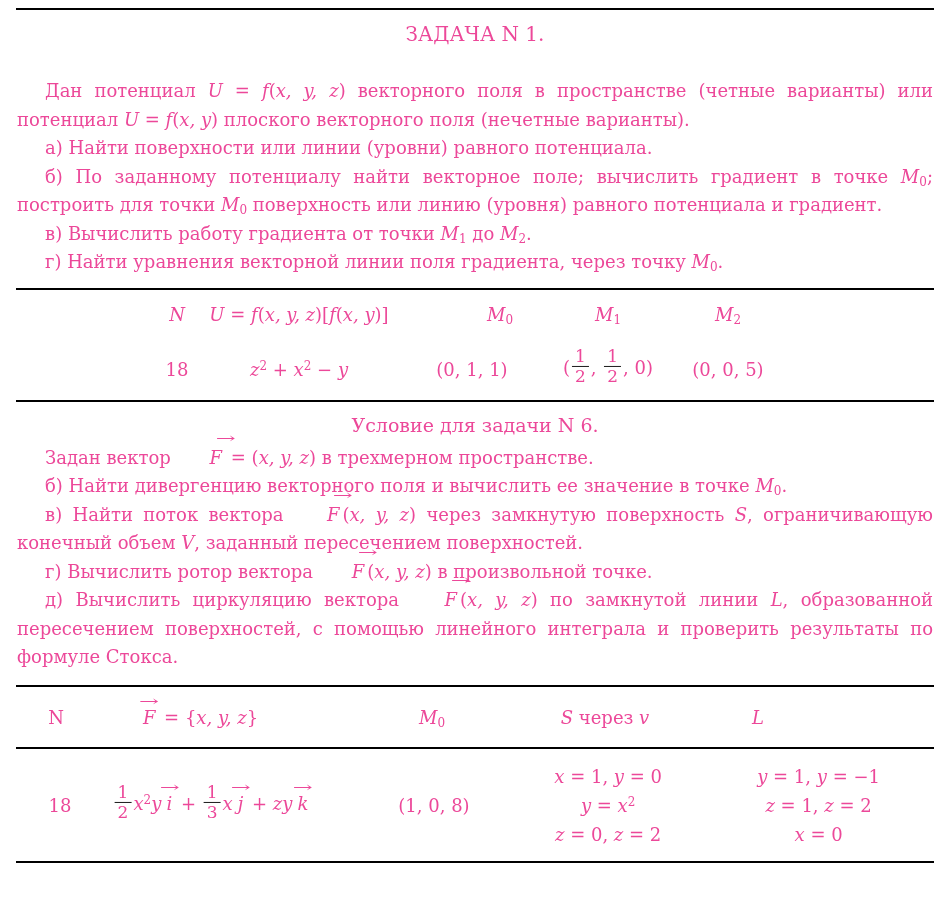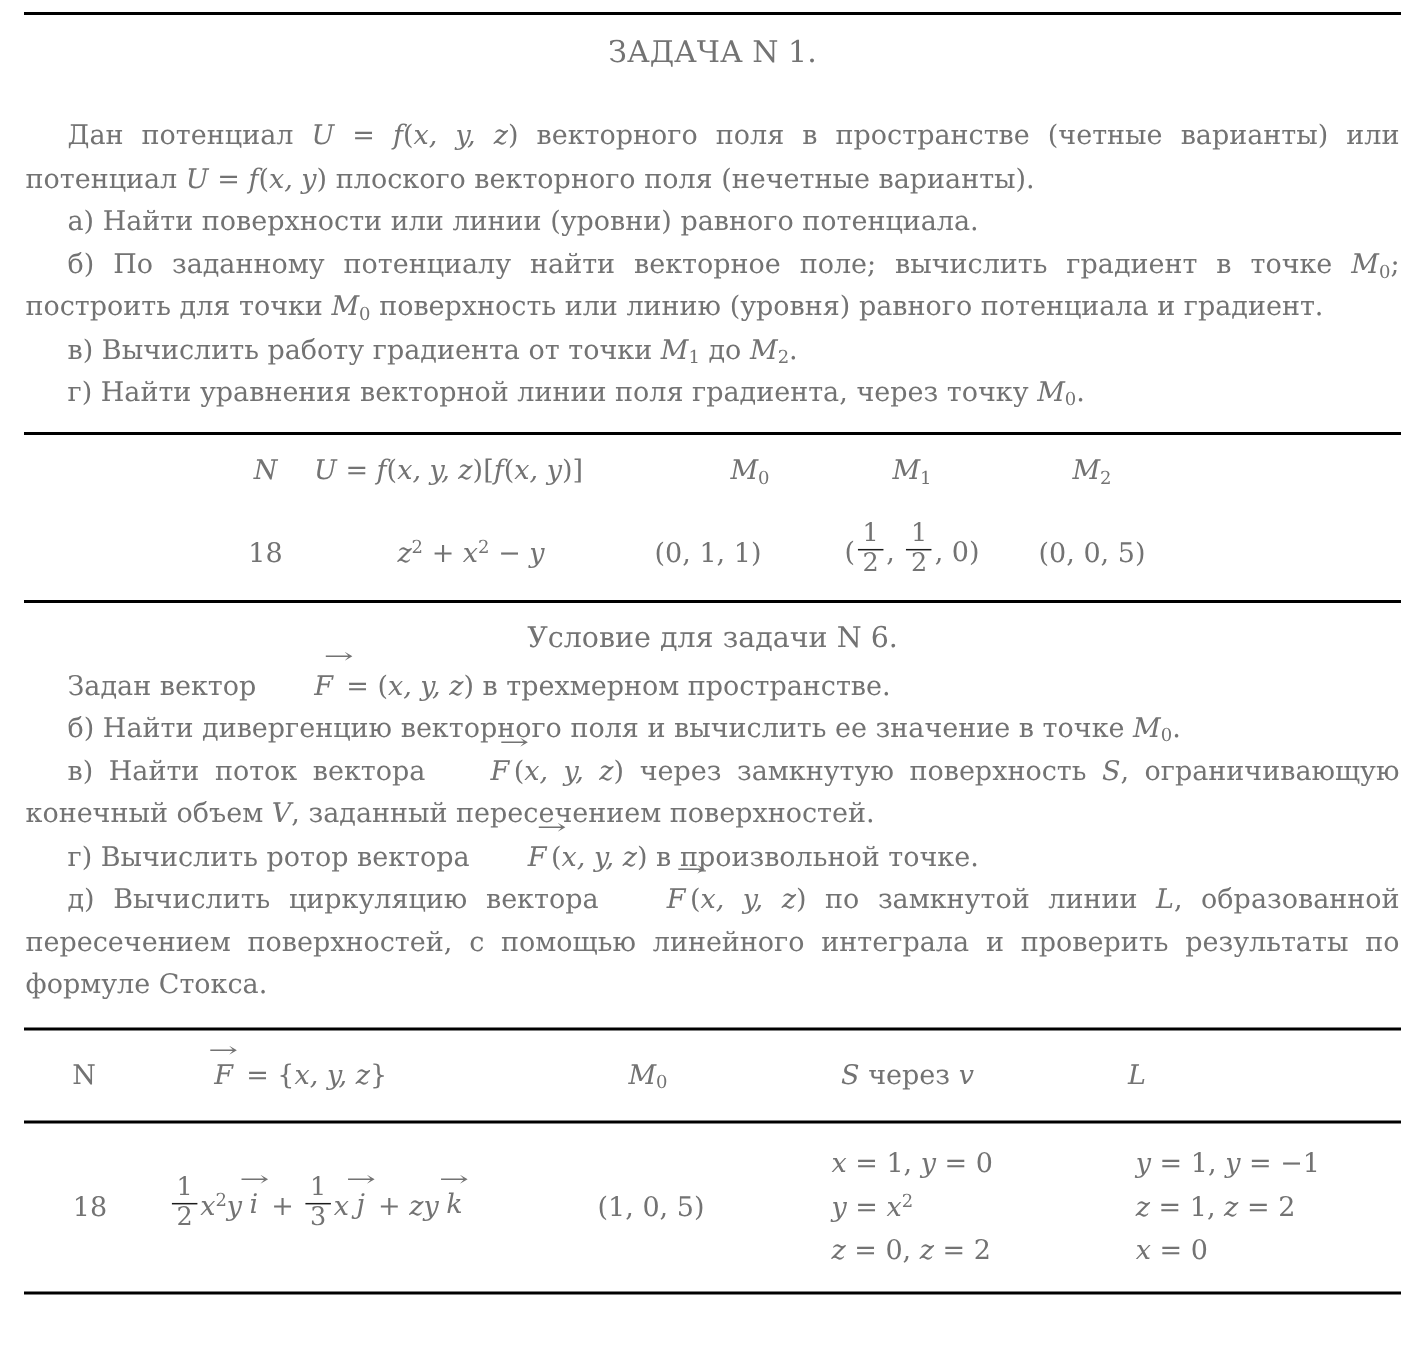--- a/index.html
+++ b/index.html
@@ -1,20 +1,20 @@
 <!DOCTYPE html>
 <html><head>
 <meta charset="utf-8">
 <style>
   html,body{margin:0;padding:0;background:#ffffff;}
   .page{
     position:relative;
     width:950px;height:904px;
     background:#ffffff;
-    color:#737373;
+    color:#ec4899;
     font-family:"DejaVu Serif","Liberation Serif",serif;
     font-size:18px;
     overflow:hidden;
   }
   .rule{border:0;border-top:2px solid #000;margin:0 16px;height:0;}
   #rule-top{margin-top:8px;}
   #rule-t1-top{margin-top:11px;}
   #rule-t2-top{margin-top:13px;}
   .doc-title{text-align:center;font-size:20px;line-height:22px;margin:13px 17px 0;}
   .doc-title2{text-align:center;font-size:19px;line-height:22px;margin:12px 17px 0;}
@@ -34,21 +34,21 @@
   .vec{position:relative;display:inline-block;font-style:italic;margin:0 3px 0 5px;}
   .vec .arr{position:absolute;left:50%;top:-13px;transform:translateX(-50%) scaleX(1.7);
             font-style:normal;font-size:14px;line-height:1;letter-spacing:0;}
   
   .trow{position:relative;}
   .t1-head{height:48px;}
   .t1-data{height:62px;}
   .t2-head{height:60px;}
   .t2-data{height:112px;}
   .cc{position:absolute;top:50%;transform:translate(-50%,-50%);white-space:nowrap;text-align:center;}
-  .cr{position:absolute;top:50%;transform:translateY(-50%);text-align:left;white-space:nowrap;line-height:29px;}
+  .cr{position:absolute;top:50%;transform:translateY(-50%);text-align:center;white-space:nowrap;line-height:29px;}
 </style>
 </head>
 <body>
 
 <div class="page">
 
   <hr class="rule" id="rule-top">
 
   <div class="doc-title">ЗАДАЧА N 1.</div>
 
@@ -63,21 +63,21 @@
   <div class="trow t1-head">
     <span class="cc" style="left:177px"><i>N</i></span>
     <span class="cc" style="left:299px"><i>U</i> = <i>f</i>(<i>x, y, z</i>)[<i>f</i>(<i>x, y</i>)]</span>
     <span class="cc" style="left:500px"><i>M</i><sub>0</sub></span>
     <span class="cc" style="left:608px"><i>M</i><sub>1</sub></span>
     <span class="cc" style="left:728px"><i>M</i><sub>2</sub></span>
   </div>
 
   <div class="trow t1-data">
     <span class="cc" style="left:177px">18</span>
-    <span class="cc" style="left:314px"><i>z</i><sup>2</sup> + <i>x</i><sup>2</sup> − <i>y</i></span>
+    <span class="cc" style="left:299px"><i>z</i><sup>2</sup> + <i>x</i><sup>2</sup> − <i>y</i></span>
     <span class="cc" style="left:472px">(0, 1, 1)</span>
     <span class="cc" style="left:608px">(<span class="dfrac">
           <span class="fn">1</span>
           <span class="fd">2</span>
         </span>, <span class="dfrac">
           <span class="fn">1</span>
           <span class="fd">2</span>
         </span>, 0)</span>
     <span class="cc" style="left:728px">(0, 0, 5)</span>
   </div>
@@ -106,21 +106,21 @@
 
   <div class="trow t2-data">
     <span class="cc" style="left:60px">18</span>
     <span class="cc" style="left:212px"><span class="dfrac">
           <span class="fn">1</span>
           <span class="fd">2</span>
         </span><i>x</i><sup>2</sup><i>y</i><span class="vec"><span class="arr">→</span><i>i</i></span> + <span class="dfrac">
           <span class="fn">1</span>
           <span class="fd">3</span>
         </span><i>x</i><span class="vec"><span class="arr">→</span><i>j</i></span> + <i>zy</i><span class="vec"><span class="arr">→</span><i>k</i></span></span>
-    <span class="cc" style="left:434px">(1, 0, 5)</span>
+    <span class="cc" style="left:434px">(1, 0, 8)</span>
     <span class="cr" style="right:288px">
       <span style="display:block"><i>x</i> = 1, <i>y</i> = 0</span>
       <span style="display:block"><i>y</i> = <i>x</i><sup>2</sup></span>
       <span style="display:block"><i>z</i> = 0, <i>z</i> = 2</span>
     </span>
     <span class="cr" style="right:70px">
       <span style="display:block"><i>y</i> = 1, <i>y</i> = −1</span>
       <span style="display:block"><i>z</i> = 1, <i>z</i> = 2</span>
       <span style="display:block"><i>x</i> = 0</span>
     </span>

